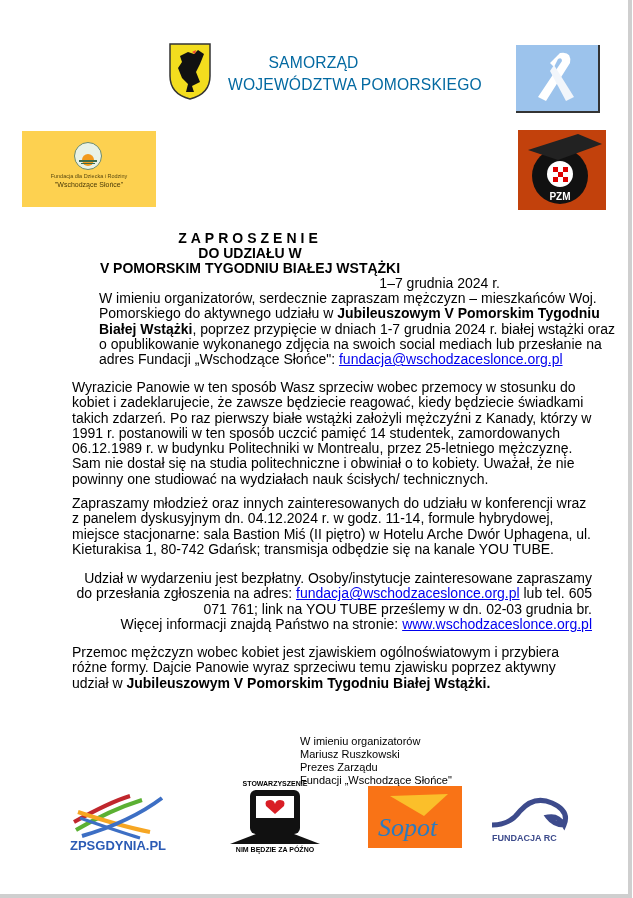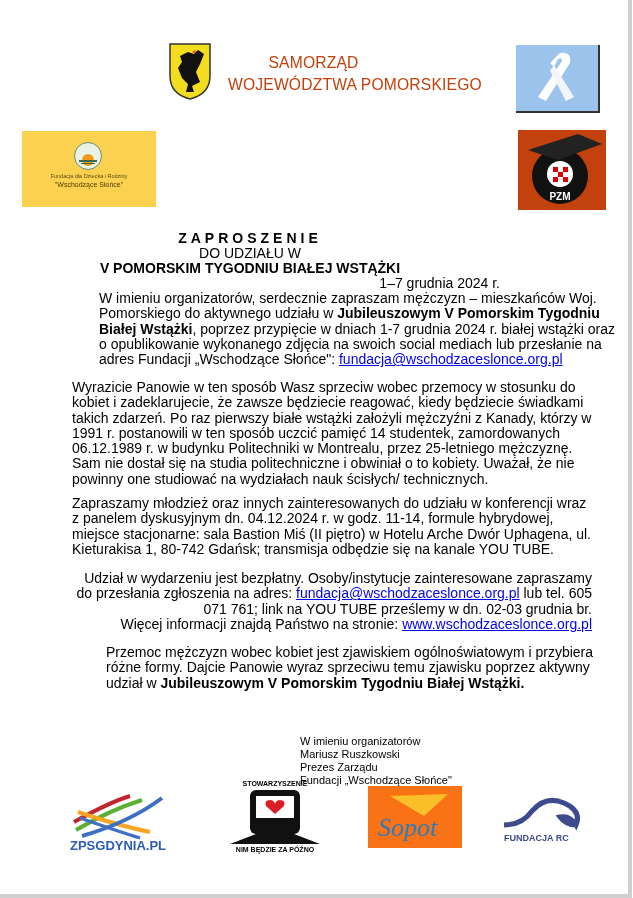--- a/index.html
+++ b/index.html
@@ -1,48 +1,48 @@
 <!DOCTYPE html>
 <html><head>
 <meta charset="utf-8">
 <style>
   html, body { margin:0; padding:0; background:#fff; }
   body { width:633px; height:898px; position:relative; overflow:hidden; font-family:"Liberation Sans", sans-serif; color:#000; }
   .page { position:absolute; left:0; top:0; width:628px; height:894px; background:#fff; border-right:4px solid #cfcfcf; border-bottom:4px solid #cfcfcf; }
   .abs { position:absolute; }
   
   .crest { left:168px; top:42px; width:44px; height:58px; }
-  .samo { left:228px; top:52px; font-size:17px; line-height:22px; color:#c2410c; letter-spacing:0.2px; font-family:"Liberation Sans Narrow","Liberation Sans", sans-serif; }
+  .samo { left:228px; top:52px; font-size:17px; line-height:22px; color:#0369a1; letter-spacing:0.2px; font-family:"Liberation Sans Narrow","Liberation Sans", sans-serif; }
   .samo div { white-space:nowrap; transform:scaleX(0.92); transform-origin:left; }
   .ribbon { left:516px; top:45px; width:84px; height:68px; background:#9cc3ec; border-right:2px solid #333; border-bottom:2px solid #333; box-sizing:border-box; }
   .ws { left:22px; top:131px; width:134px; height:76px; background:#fdd150; }
   .ws .sun { position:absolute; left:52px; top:11px; width:26px; height:26px; border-radius:50%; background:#e9f2e6; border:1px solid #6c8a6a; overflow:hidden; }
   .ws .l1 { position:absolute; left:0; right:0; top:42px; font-size:5.5px; text-align:center; color:#5a4a10; }
   .ws .l2 { position:absolute; left:0; right:0; top:50px; font-size:7px; text-align:center; color:#4a3a08; }
   .pzm { left:518px; top:130px; width:88px; height:80px; background:#c2410c; }
   
   .center { left:0; width:500px; text-align:center; font-size:14px; line-height:15px; }
   .t-zap { top:231px; font-weight:bold; letter-spacing:4px; }
-  .t-do { top:246px; }
+  .t-do { top:246px;font-weight:bold; }
   .t-v { top:261px; font-weight:bold; }
   .t-date { top:276px;text-align:right; }
   .para { left:72px; width:520px; font-size:14px; line-height:15.3px; }
   .para b { font-weight:bold; }
   .link { color:#0000ee; text-decoration:underline; cursor:pointer; }
   .p1 { top:291px;margin-left:27px; }
   .p2 { top:380px; }
   .p3 { top:496px; }
   .p4 { top:571px;text-align:right; }
-  .p5 { top:645px;margin-left:34px; }
+  .p5 { top:645px; }
   .sig { left:300px; width:170px; top:735px; font-size:11px; line-height:13px; }
   
   .zps { left:70px; top:792px; width:100px; height:60px; }
   .stow { left:226px; top:778px; width:98px; height:76px; }
   .sopot { left:368px; top:786px; width:94px; height:62px; background:#f97316; }
-  .rc { left:490px; top:795px; width:86px; height:50px;margin-left:12px; }
+  .rc { left:490px; top:795px; width:86px; height:50px; }
 </style>
 </head>
 <body>
 
 <div class="page">
 
   <svg class="abs crest" viewBox="0 0 44 58">
     <path d="M2 2 H42 V34 Q42 52 22 57 Q2 52 2 34 Z" fill="#f3dd1e" stroke="#333" stroke-width="1.5"></path>
     <path d="M12 14 L20 10 L26 12 L30 8 L36 12 L32 22 L28 30 L32 40 L24 44 L26 50 L18 50 L20 42 L14 36 L10 26 L14 20 Z" fill="#111"></path>
     <path d="M24 10 L28 8 L27 12 Z" fill="#e43"></path>

